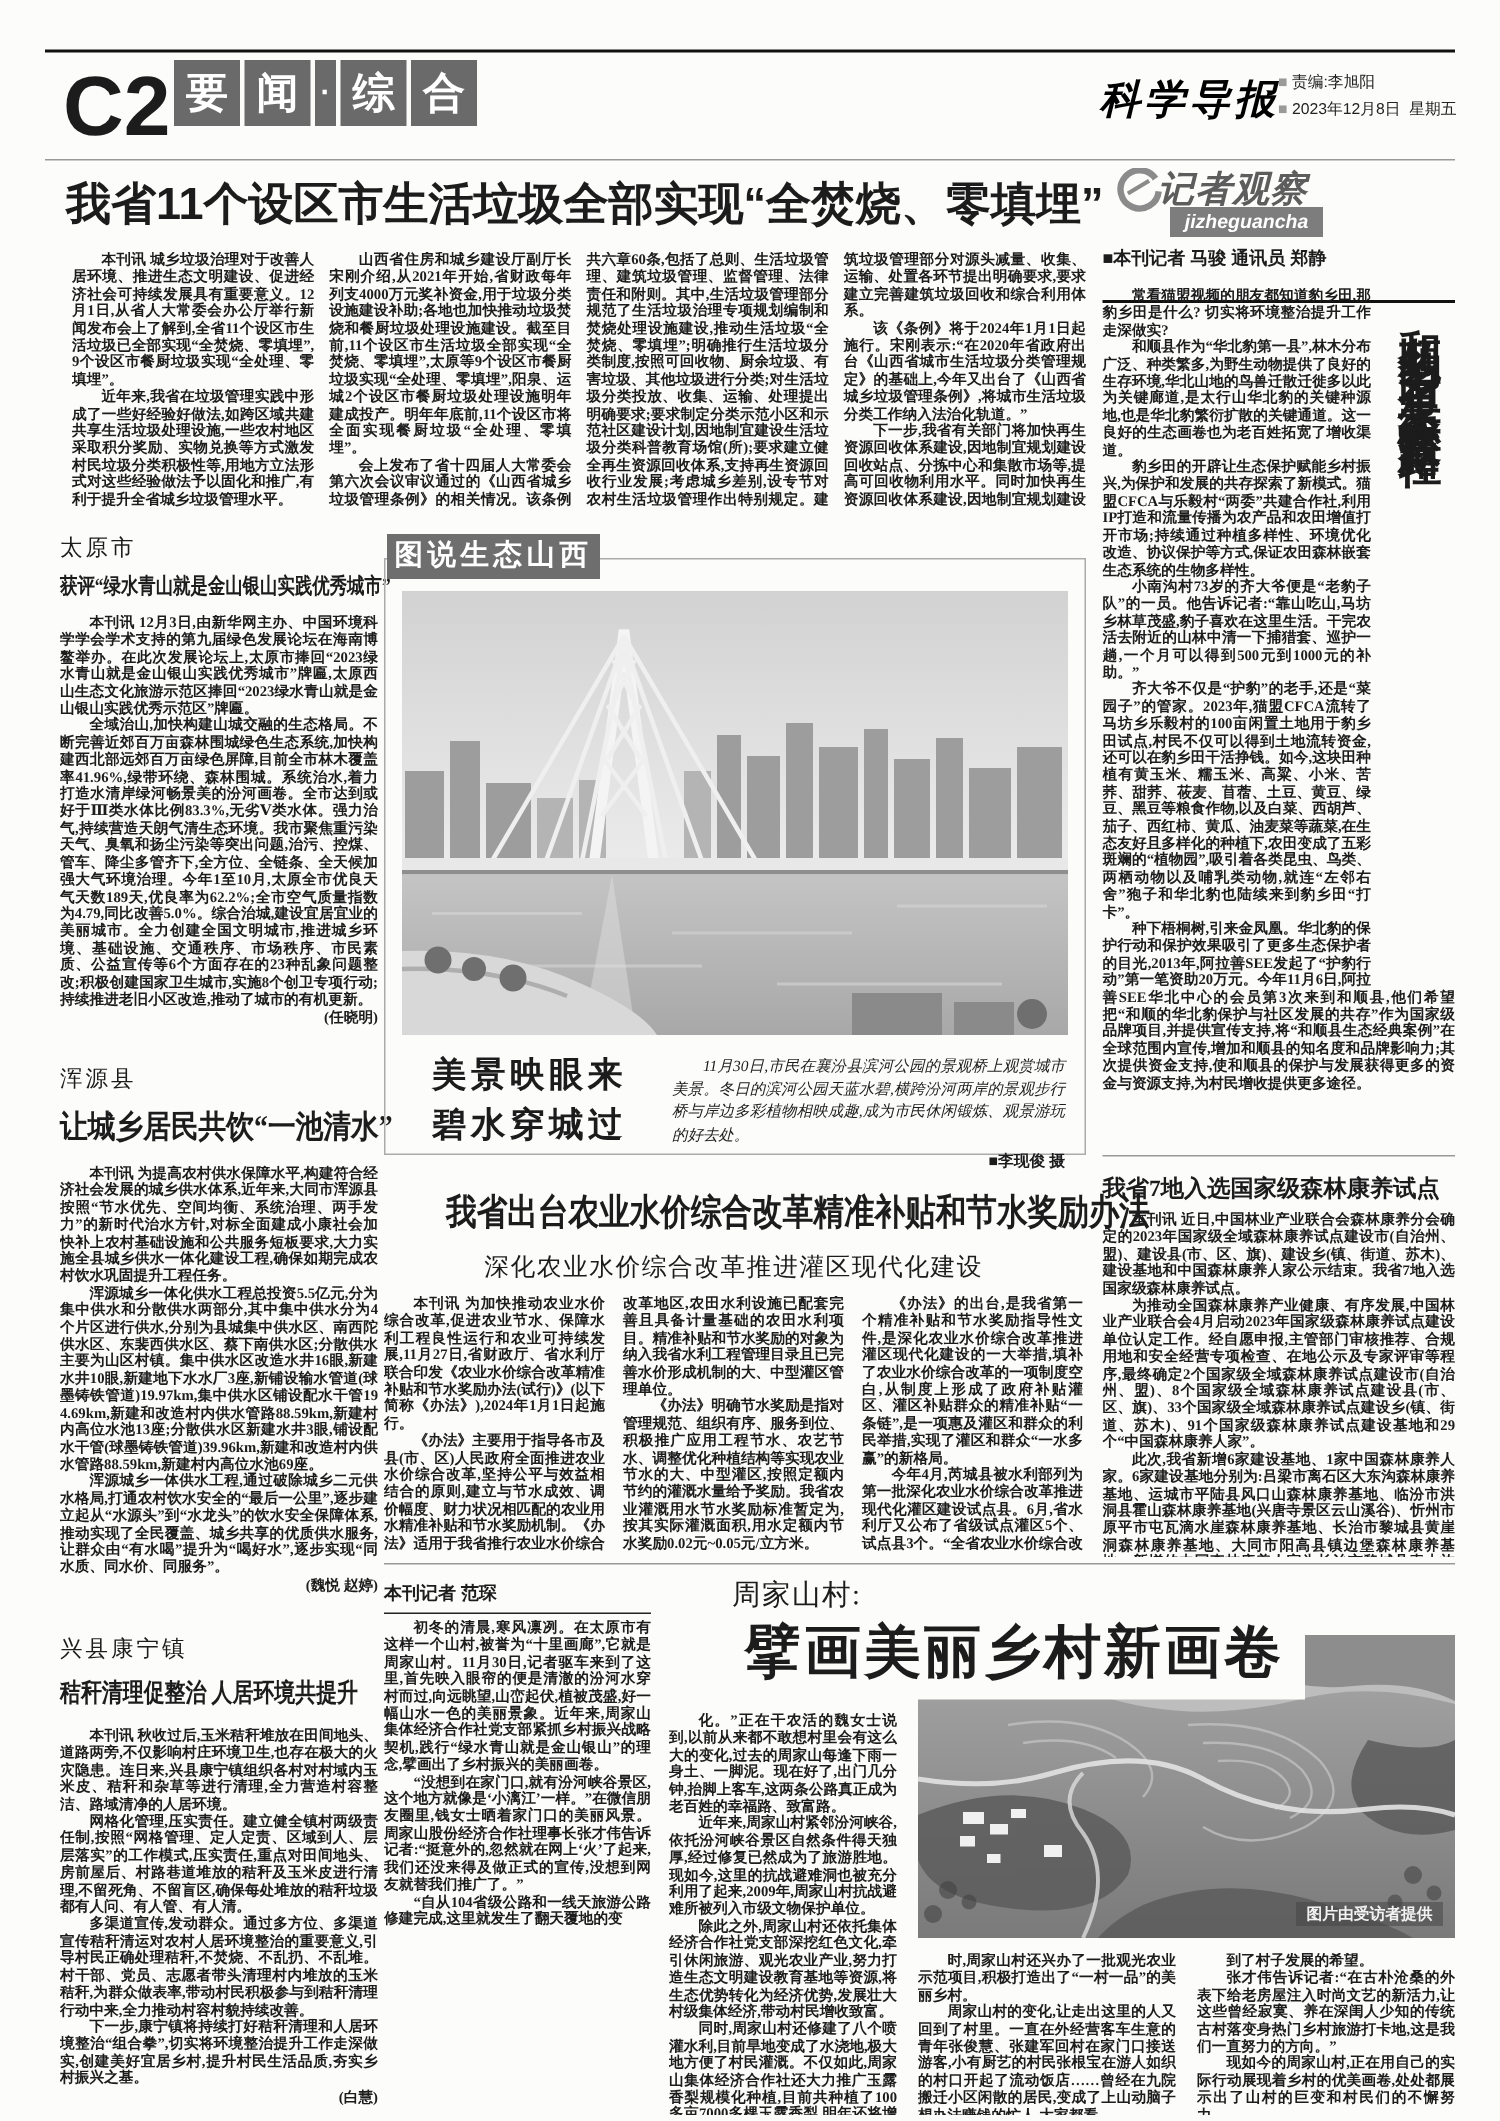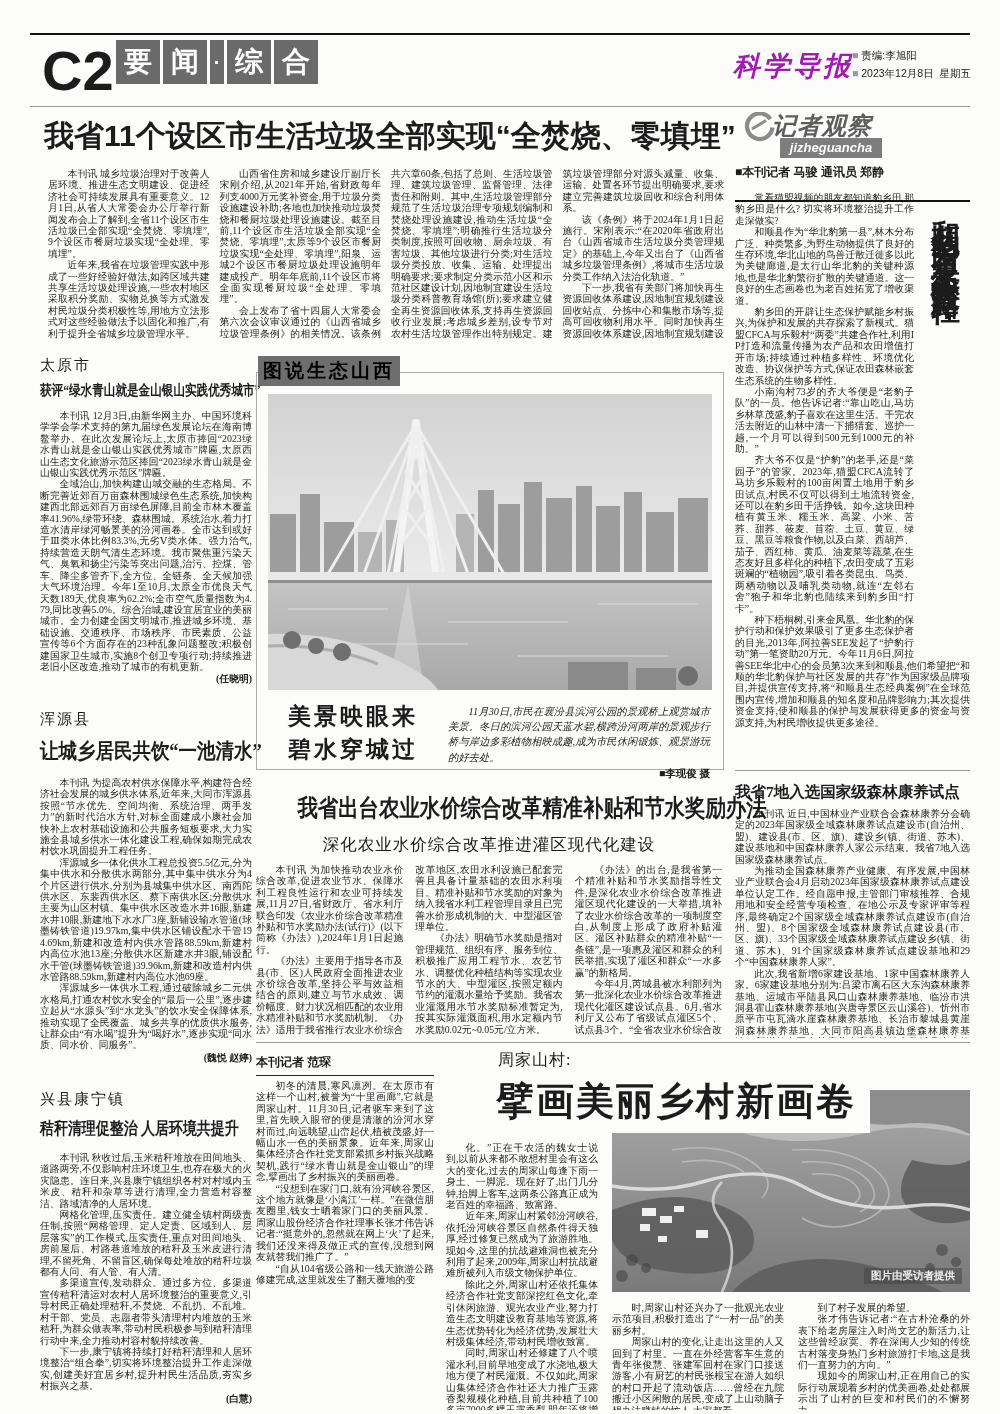--- a/index.html
+++ b/index.html
@@ -1,53 +1,53 @@
 <!DOCTYPE html>
 <html><head>
 <meta charset="utf-8">
 <style>
   html,body{margin:0;padding:0;background:#d9d9d9;}
   .page{position:relative;width:1000px;height:1414px;margin:0 auto;background:#fcfcfb;
         font-family:"Liberation Serif","DejaVu Serif",serif;color:#1c1c1c;overflow:hidden;}
   .abs{position:absolute;}
   .sans{font-family:"Liberation Sans","DejaVu Sans",sans-serif;}
   .para{margin:0;text-indent:2em;text-align:justify;word-break:break-all;}
-  .body-sm .para{font-size:9.8px;line-height:11.4px;}
+  .body-sm .para{font-size:9.8px;line-height:11.4px;font-weight:bold;}
   .byline{margin:0;text-align:right;font-weight:bold;font-size:9.8px;line-height:13px;}
   .rule{background:#999;height:1px;}
   .rule-dark{background:#111;height:2px;}
   .kicker{font-size:15px;letter-spacing:2px;}
   .squeeze{display:inline-block;transform:scaleX(.8);transform-origin:left center;white-space:nowrap;}
   .tile{display:inline-block;width:44px;height:44px;line-height:44px;text-align:center;
         background:#6a6a6a;color:#fff;font-weight:bold;font-size:28px;margin-right:3px;vertical-align:top;}
   .tile.dot{width:14px;font-size:20px;}
   .clip{overflow:hidden;}
   .vertical-head{float:right;writing-mode:vertical-rl;font-weight:bold;font-size:29px;
                  line-height:48px;letter-spacing:6px;margin:4px 0 8px 8px;height:452px;}
   .credit-overlay{position:absolute;right:8px;bottom:8px;background:rgba(70,70,70,.55);
                   color:#f2f2f2;font-size:10.5px;font-weight:bold;padding:1px 7px;}
-  .label-box{background:#6e6e6e;color:#000000;font-weight:bold;font-size:19px;letter-spacing:3px;
+  .label-box{background:#6e6e6e;color:#ffffff;font-weight:bold;font-size:19px;letter-spacing:3px;
              text-align:center;line-height:30px;}
   .cap-title{font-weight:bold;font-size:23px;line-height:33px;letter-spacing:3px;white-space:nowrap;}
   .cap-text{font-size:10.3px;line-height:15.2px;font-style:italic;text-align:justify;word-break:break-all;text-indent:2em;margin:0;}
 </style>
 </head>
 <body>
 
 <div class="page">
 
   <div class="abs rule-dark" style="left:30px;top:33px;width:940px;"></div>
 
   <div class="abs" style="left:42px;top:38px;font-size:56px;font-weight:bold;font-family:Liberation Sans, sans-serif;">C2</div>
 
   <div class="abs sans" style="left:116px;top:40px;">
     <span class="tile">要</span><span class="tile">闻</span><span class="tile dot">·</span><span class="tile">综</span><span class="tile">合</span>
   </div>
 
-  <div class="abs" style="left:733px;top:48px;font-size:27px;font-weight:bold;font-style:italic;letter-spacing:3px;color:#a21caf;">科学导报</div>
+  <div class="abs" style="left:733px;top:48px;font-size:27px;font-weight:bold;font-style:italic;letter-spacing:3px;color:#000000;">科学导报</div>
 
   <div class="abs sans" style="left:852px;top:46px;font-size:10.5px;line-height:18px;color:#222;">
     <div><span style="color:#9a9a9a;">■</span>
       <span>责编:李旭阳</span></div>
     <div><span style="color:#9a9a9a;">■</span>
       <span>2023年12月8日</span>&nbsp;
       <span>星期五</span></div>
   </div>
 
   <div class="abs rule" style="left:30px;top:106px;width:940px;"></div>
@@ -234,21 +234,21 @@
     <div>
         <p class="para">本刊讯 近日,中国林业产业联合会森林康养分会确定的2023年国家级全域森林康养试点建设市(自治州、盟)、建设县(市、区、旗)、建设乡(镇、街道、苏木)、建设基地和中国森林康养人家公示结束。我省7地入选国家级森林康养试点。</p>
         <p class="para">为推动全国森林康养产业健康、有序发展,中国林业产业联合会4月启动2023年国家级森林康养试点建设单位认定工作。经自愿申报,主管部门审核推荐、合规用地和安全经营专项检查、在地公示及专家评审等程序,最终确定2个国家级全域森林康养试点建设市(自治州、盟)、8个国家级全域森林康养试点建设县(市、区、旗)、33个国家级全域森林康养试点建设乡(镇、街道、苏木)、91个国家级森林康养试点建设基地和29个“中国森林康养人家”。</p>
         <p class="para">此次,我省新增6家建设基地、1家中国森林康养人家。6家建设基地分别为:吕梁市离石区大东沟森林康养基地、运城市平陆县风口山森林康养基地、临汾市洪洞县霍山森林康养基地(兴唐寺景区云山溪谷)、忻州市原平市屯瓦滴水崖森林康养基地、长治市黎城县黄崖洞森林康养基地、大同市阳高县镇边堡森林康养基地。新增的中国森林康养人家为长治市黎城县壶山旅游度假区森林康养人家。</p>
       </div>
 
   </div>
 
   <div class="abs sans" style="left:256px;top:1054px;width:178px;font-size:12px;font-weight:bold;border-bottom:1.5px solid #222;padding-bottom:4px;">本刊记者 范琛</div>
 
-  <div class="abs" style="left:498px;top:1050px;font-size:16px;letter-spacing:1px;">周家山村:</div>
+  <div class="abs" style="left:488px;top:1050px;font-size:19px;letter-spacing:1px;">周家山村:</div>
 
   <div class="abs" style="left:612px;top:1090px;width:358px;height:202px;z-index:1;">
     <svg width="358" height="202" viewBox="0 0 358 202">
       <defs>
         <linearGradient id="terr" x1="0" y1="0" x2="0" y2="1">
           <stop offset="0" stop-color="#a8a8a8"></stop>
             <stop offset="1" stop-color="#7a7a7a"></stop>
         </linearGradient>
       </defs>
       <rect width="358" height="202" fill="url(#terr)"></rect>

